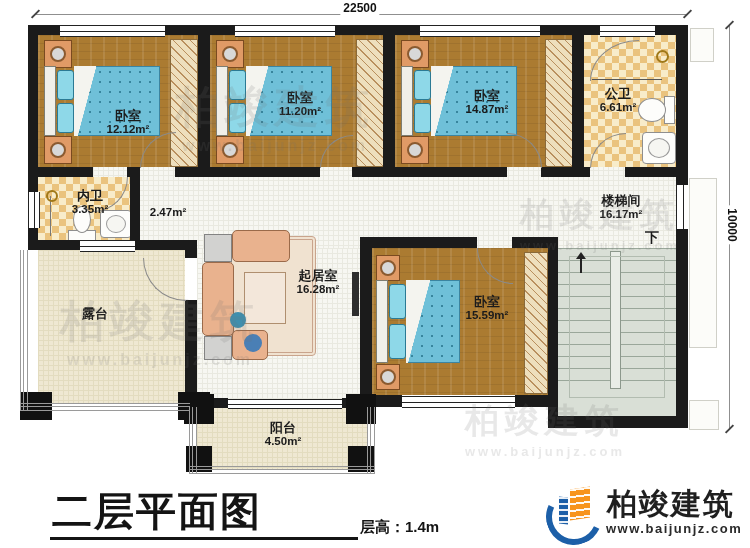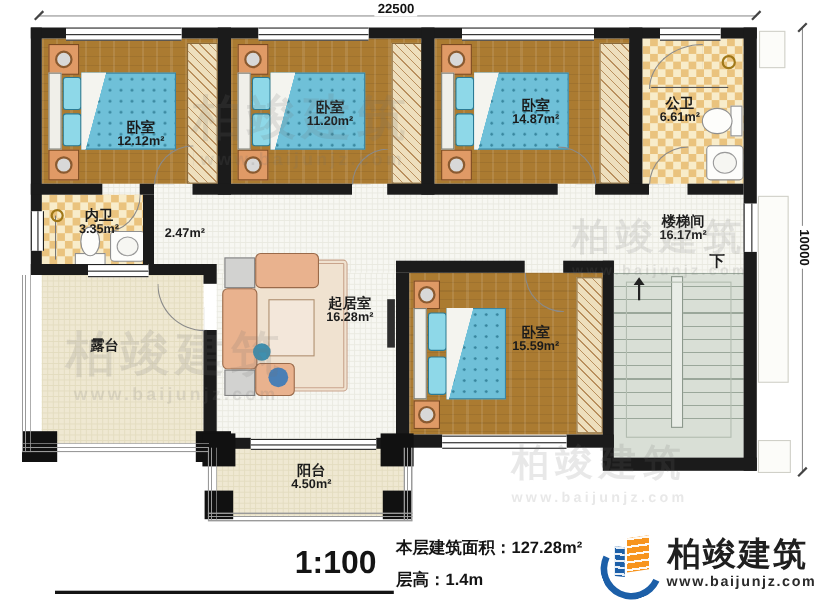--- a/index.html
+++ b/index.html
@@ -322,25 +322,22 @@
   </div>
   <div class="wm" style="left:160px;top:292px;">
     <span class="wn">柏竣建筑</span>
     <span class="wu">www.baijunjz.com</span>
   </div>
   <div class="wm small" style="left:545px;top:398px;">
     <span class="wn">柏竣建筑</span>
     <span class="wu">www.baijunjz.com</span>
   </div>
 
-  <div class="tb-scale">1:100</div>
+  <div class="tb-title">二层平面图</div>
   <div class="tb-underline"></div>
-  <div class="tb-line" style="left:360px;top:489px;">
-    <span>本层建筑面积：</span><span>127.28m²</span>
-  </div>
   <div class="tb-line" style="left:360px;top:518px;">
     <span>层高：</span><span>1.4m</span>
   </div>
   <div class="logo-icon">
     <div class="swoosh"></div>
     <div class="bld-blue"></div>
     <div class="bld-orange"></div>
   </div>
   <div class="logo-name">柏竣建筑</div>
   <div class="logo-url">www.baijunjz.com</div>

